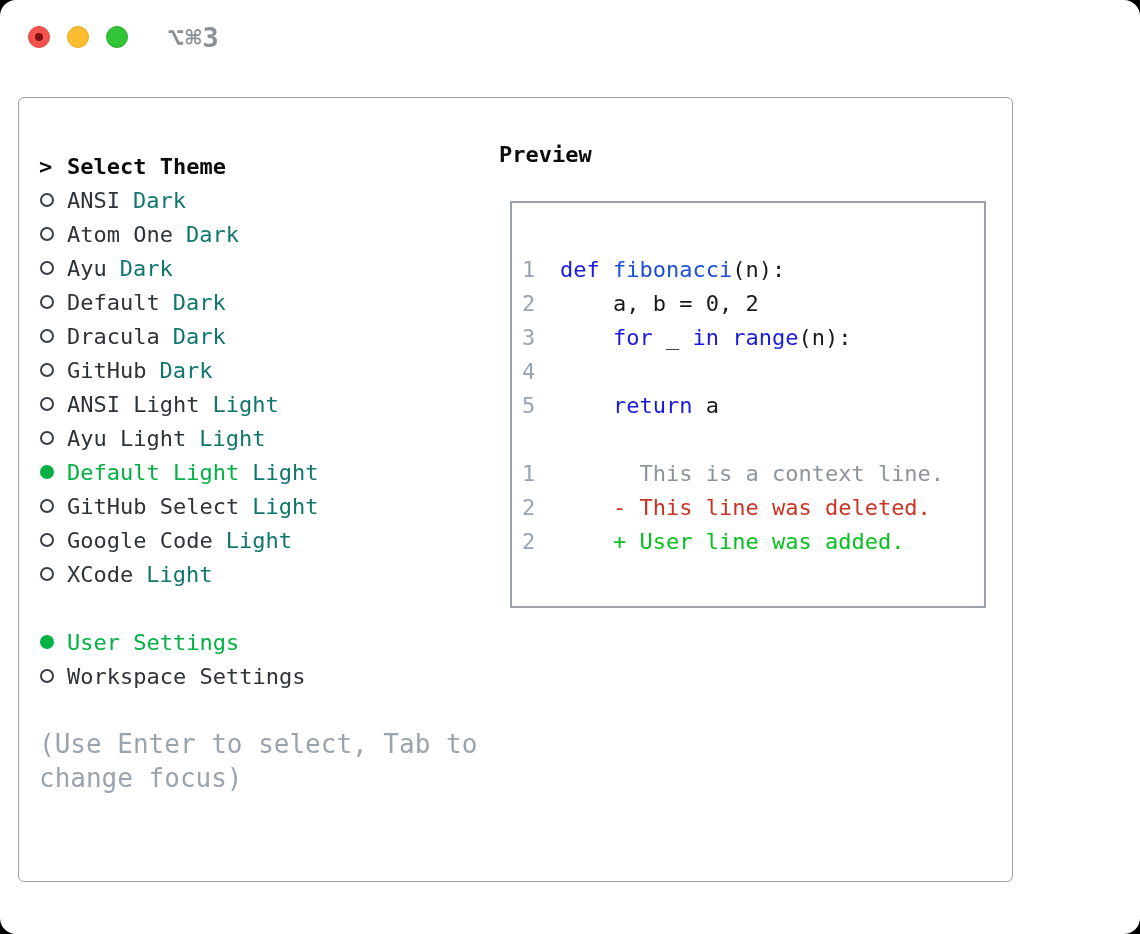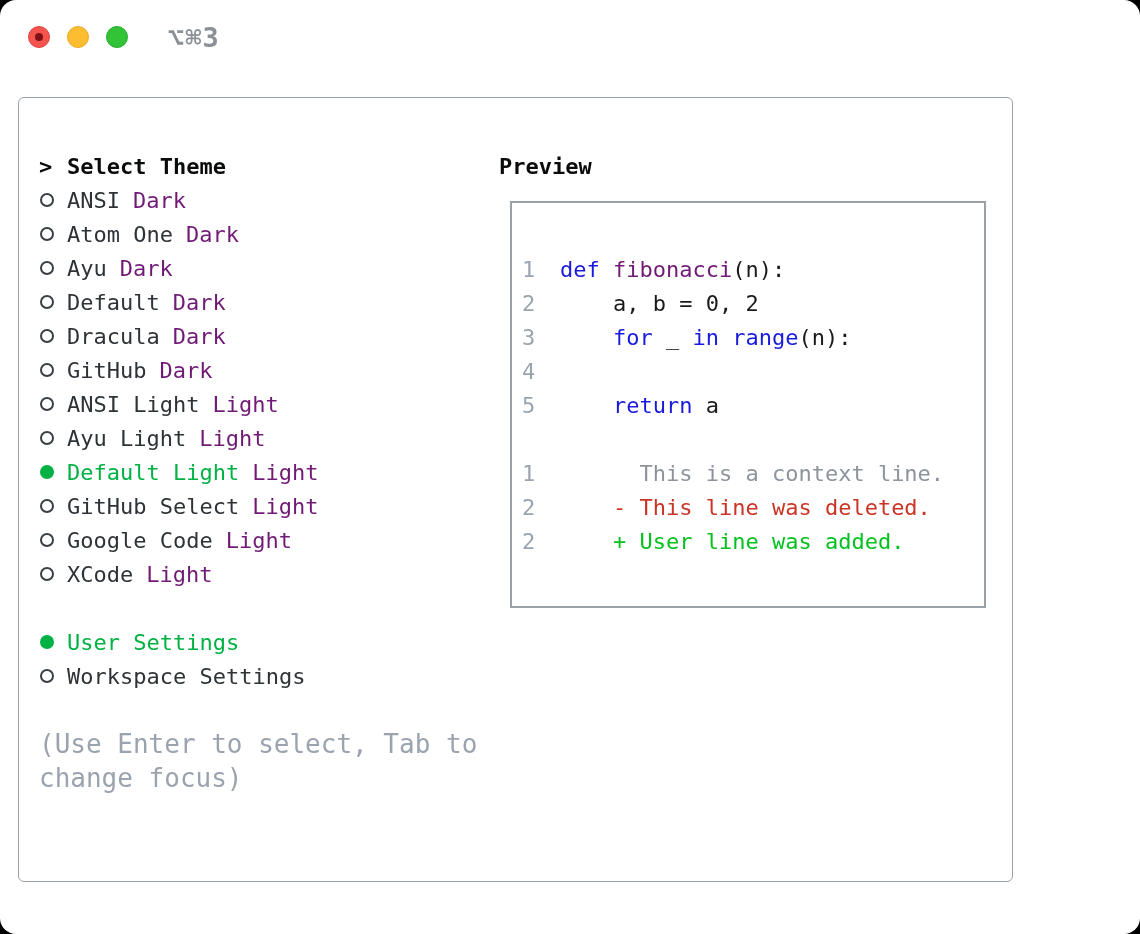--- a/index.html
+++ b/index.html
@@ -24,35 +24,35 @@
   
   .left-col { position:absolute; left:20px; top:51px; width:450px; }
   .row { display:flex; align-items:center; height:34px; font-size:22px; white-space:pre; }
   .marker-col { width:28px; flex:0 0 28px; display:flex; align-items:center; }
   .caret { font-weight:bold; color:#0a0b0c; }
   .radio { width:14px; height:14px; border:2px solid #3a3f46; border-radius:50%; box-sizing:border-box; margin-left:1px; }
   .radio.on { background:#00b143; border-color:#00b143; }
   .hdr-label { font-weight:bold; color:#0a0b0c; }
   .item-label { color:#2e3338; }
   .item-label.sel { color:#00b143; }
-  .variant { color:#701a75; margin-left:13px; }
+  .variant { color:#0f766e; margin-left:13px; }
   .spacer { height:34px; }
   .hint-line { height:34px; font-size:26px; color:#9ba4ae; display:flex; align-items:center; white-space:pre; }
   
-  .preview-header { position:absolute; left:480px; top:51px; height:34px; display:flex; align-items:center; font-size:22px; font-weight:bold; color:#0a0b0c; }
+  .preview-header { position:absolute; left:480px; top:39px; height:34px; display:flex; align-items:center; font-size:22px; font-weight:bold; color:#0a0b0c; }
   .preview-box {
     position:absolute; left:491px; top:103px; width:476px; height:407px;
     border:2px solid #9aa1a9; box-sizing:border-box; background:#fff; overflow:hidden;
   }
   .code-area { padding:49px 0 0 10px; }
   .pline { display:flex; height:34px; align-items:center; font-size:22px; white-space:pre; }
   .ln { display:inline-block; width:38px; flex:0 0 38px; color:#9ba4ae; }
   .tok.pl  { color:#1a1a1a; }
   .tok.kw  { color:#1a1adf; }
-  .tok.fn  { color:#701a75; }
+  .tok.fn  { color:#1d4ed8; }
   .tok.ctx { color:#8d949c; }
   .tok.del { color:#cb3424; }
   .tok.add { color:#05c11f; }
 </style>
 </head>
 <body>
 
 <div class="window">
 
   <div class="titlebar">

